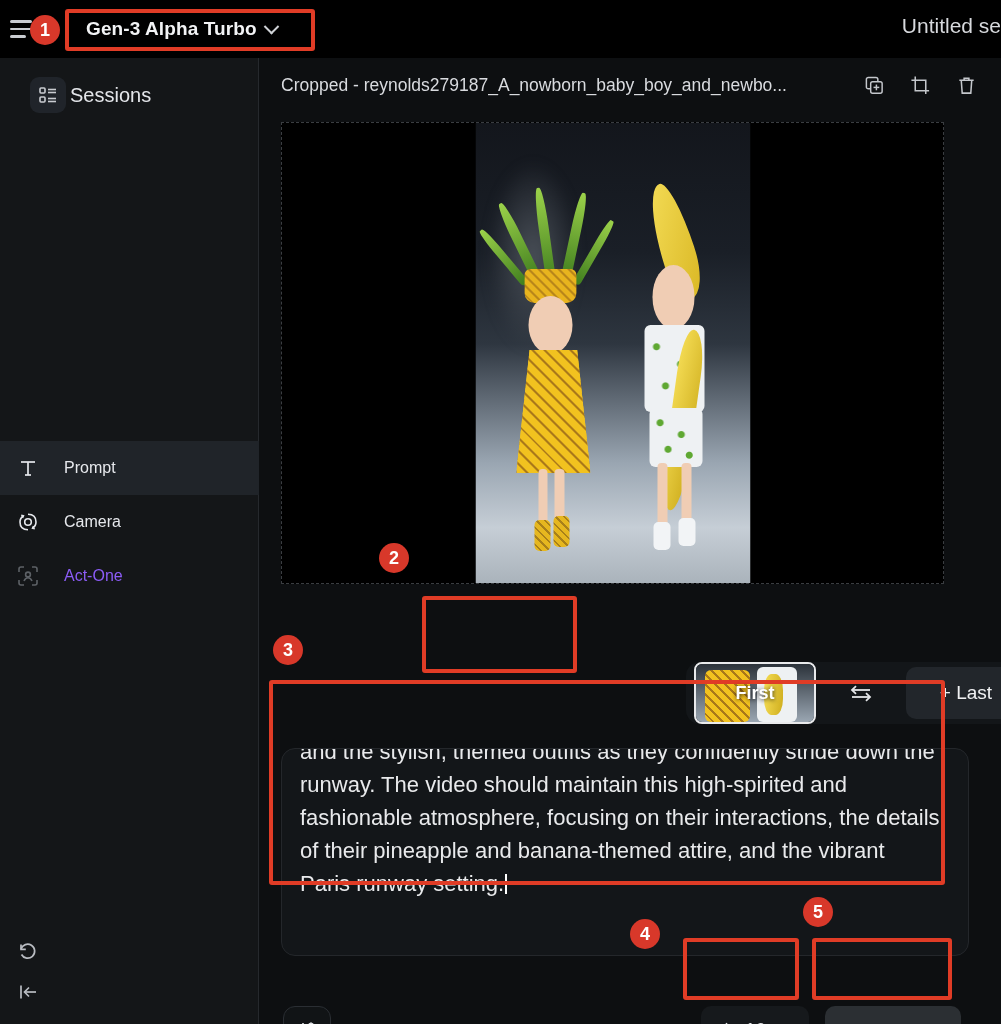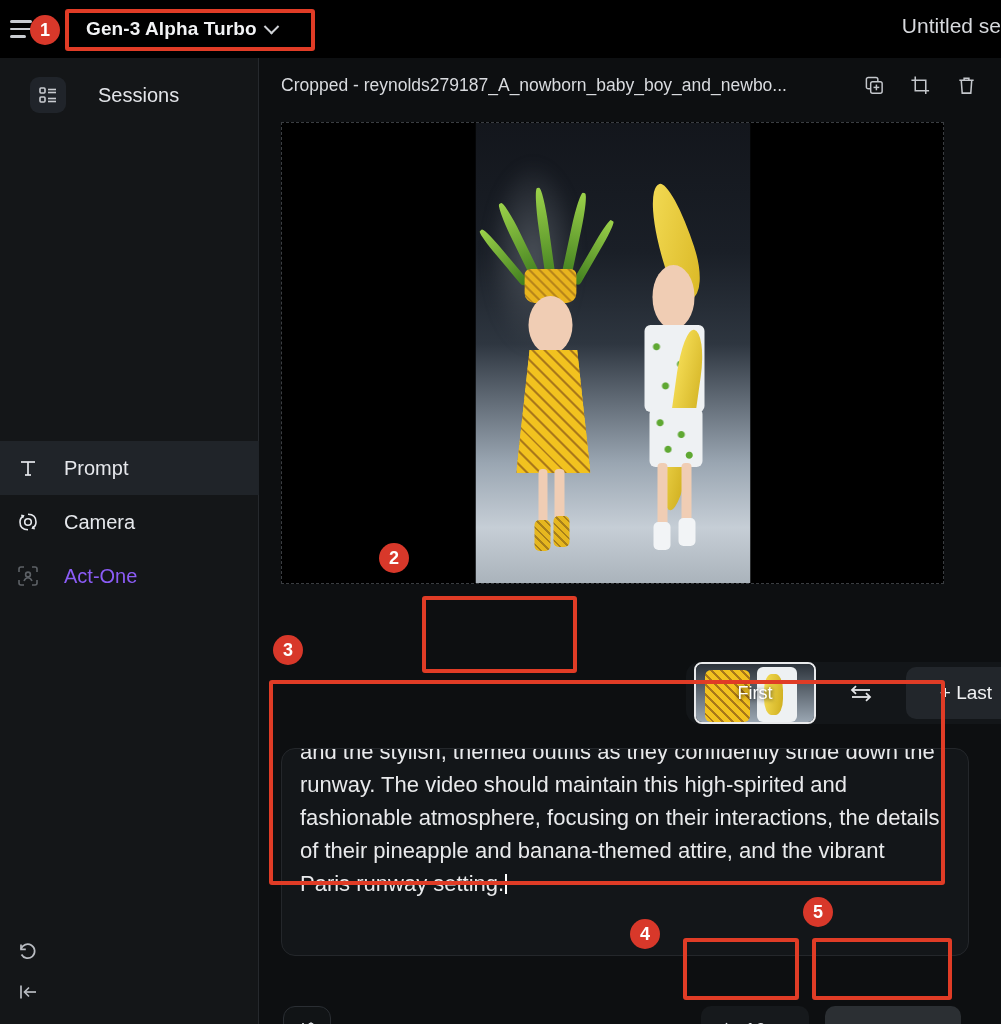--- a/index.html
+++ b/index.html
@@ -38,36 +38,36 @@
     color: #d7d9dd; font-size: 21px; white-space: nowrap; overflow: hidden;
     text-align: right; padding-right: 0px;
   }
 
   
   .sidebar {
     position: absolute; left: 0; top: 58px; width: 259px; height: 966px;
     background: #141618; border-right: 1px solid #26292d;
   }
   .sessions-row {
-    display: flex; align-items: center; gap: 32px;
+    display: flex; align-items: center; gap: 4px;
     height: 46px; margin: 14px 0 0 10px; cursor: pointer; padding-left: 20px;
   }
   .sq-icon {
     width: 36px; height: 36px; border-radius: 9px; background: #20242a;
     display: flex; align-items: center; justify-content: center;
   }
   .sessions-label { color: #e3e5e9; font-size: 20px; }
 
   .nav-list { position: absolute; left: 0; top: 383px; width: 259px; }
   .nav-item {
     display: flex; align-items: center; gap: 22px; height: 54px;
     padding-left: 14px; cursor: pointer;
   }
   .nav-item.active { background: #202429; }
-  .nav-item .nav-label { font-size: 20px; color: #e6e8ec; }
+  .nav-item .nav-label { font-size: 16px; color: #e6e8ec; }
   .nav-item.disabled .nav-label { color: #8b5cf6; }
   .nav-item.disabled { cursor: default; }
   .nav-ico { width: 28px; display: flex; justify-content: center; align-items: center; }
 
   .sidebar-bottom { position: absolute; left: 10px; bottom: 12px; width: 40px; }
   .sb-btn { width: 36px; height: 40px; display: flex; align-items: center;
     justify-content: center; cursor: pointer; }
 
   
   .main {
@@ -97,21 +97,21 @@
     position: absolute; left: 427px; top: 604px;
     display: flex; align-items: center; gap: 0px;
     background: #131619; border-radius: 14px; padding: 8px; height: 62px;
   }
   .frame-thumb {
     position: relative; width: 122px; height: 62px; border-radius: 8px;
     border: 2px solid #e9eaec; overflow: hidden; cursor: pointer;
     display: flex; align-items: center; justify-content: center;
   }
   .frame-thumb .tlabel {
-    position: relative; z-index: 2; color: #fff; font-size: 18px; font-weight: 400;
+    position: relative; z-index: 2; color: #fff; font-size: 18px; font-weight: 700;
     text-shadow: 0 1px 4px rgba(0,0,0,.8);
   }
   .swap-btn { width: 90px; height: 46px; display: flex; align-items: center;
     justify-content: center; cursor: pointer; }
   .last-btn {
     width: 120px; height: 52px; border-radius: 10px; background: #22262b;
     display: flex; align-items: center; justify-content: center;
     color: #f0f1f3; font-size: 19px; cursor: pointer;
   }
 

